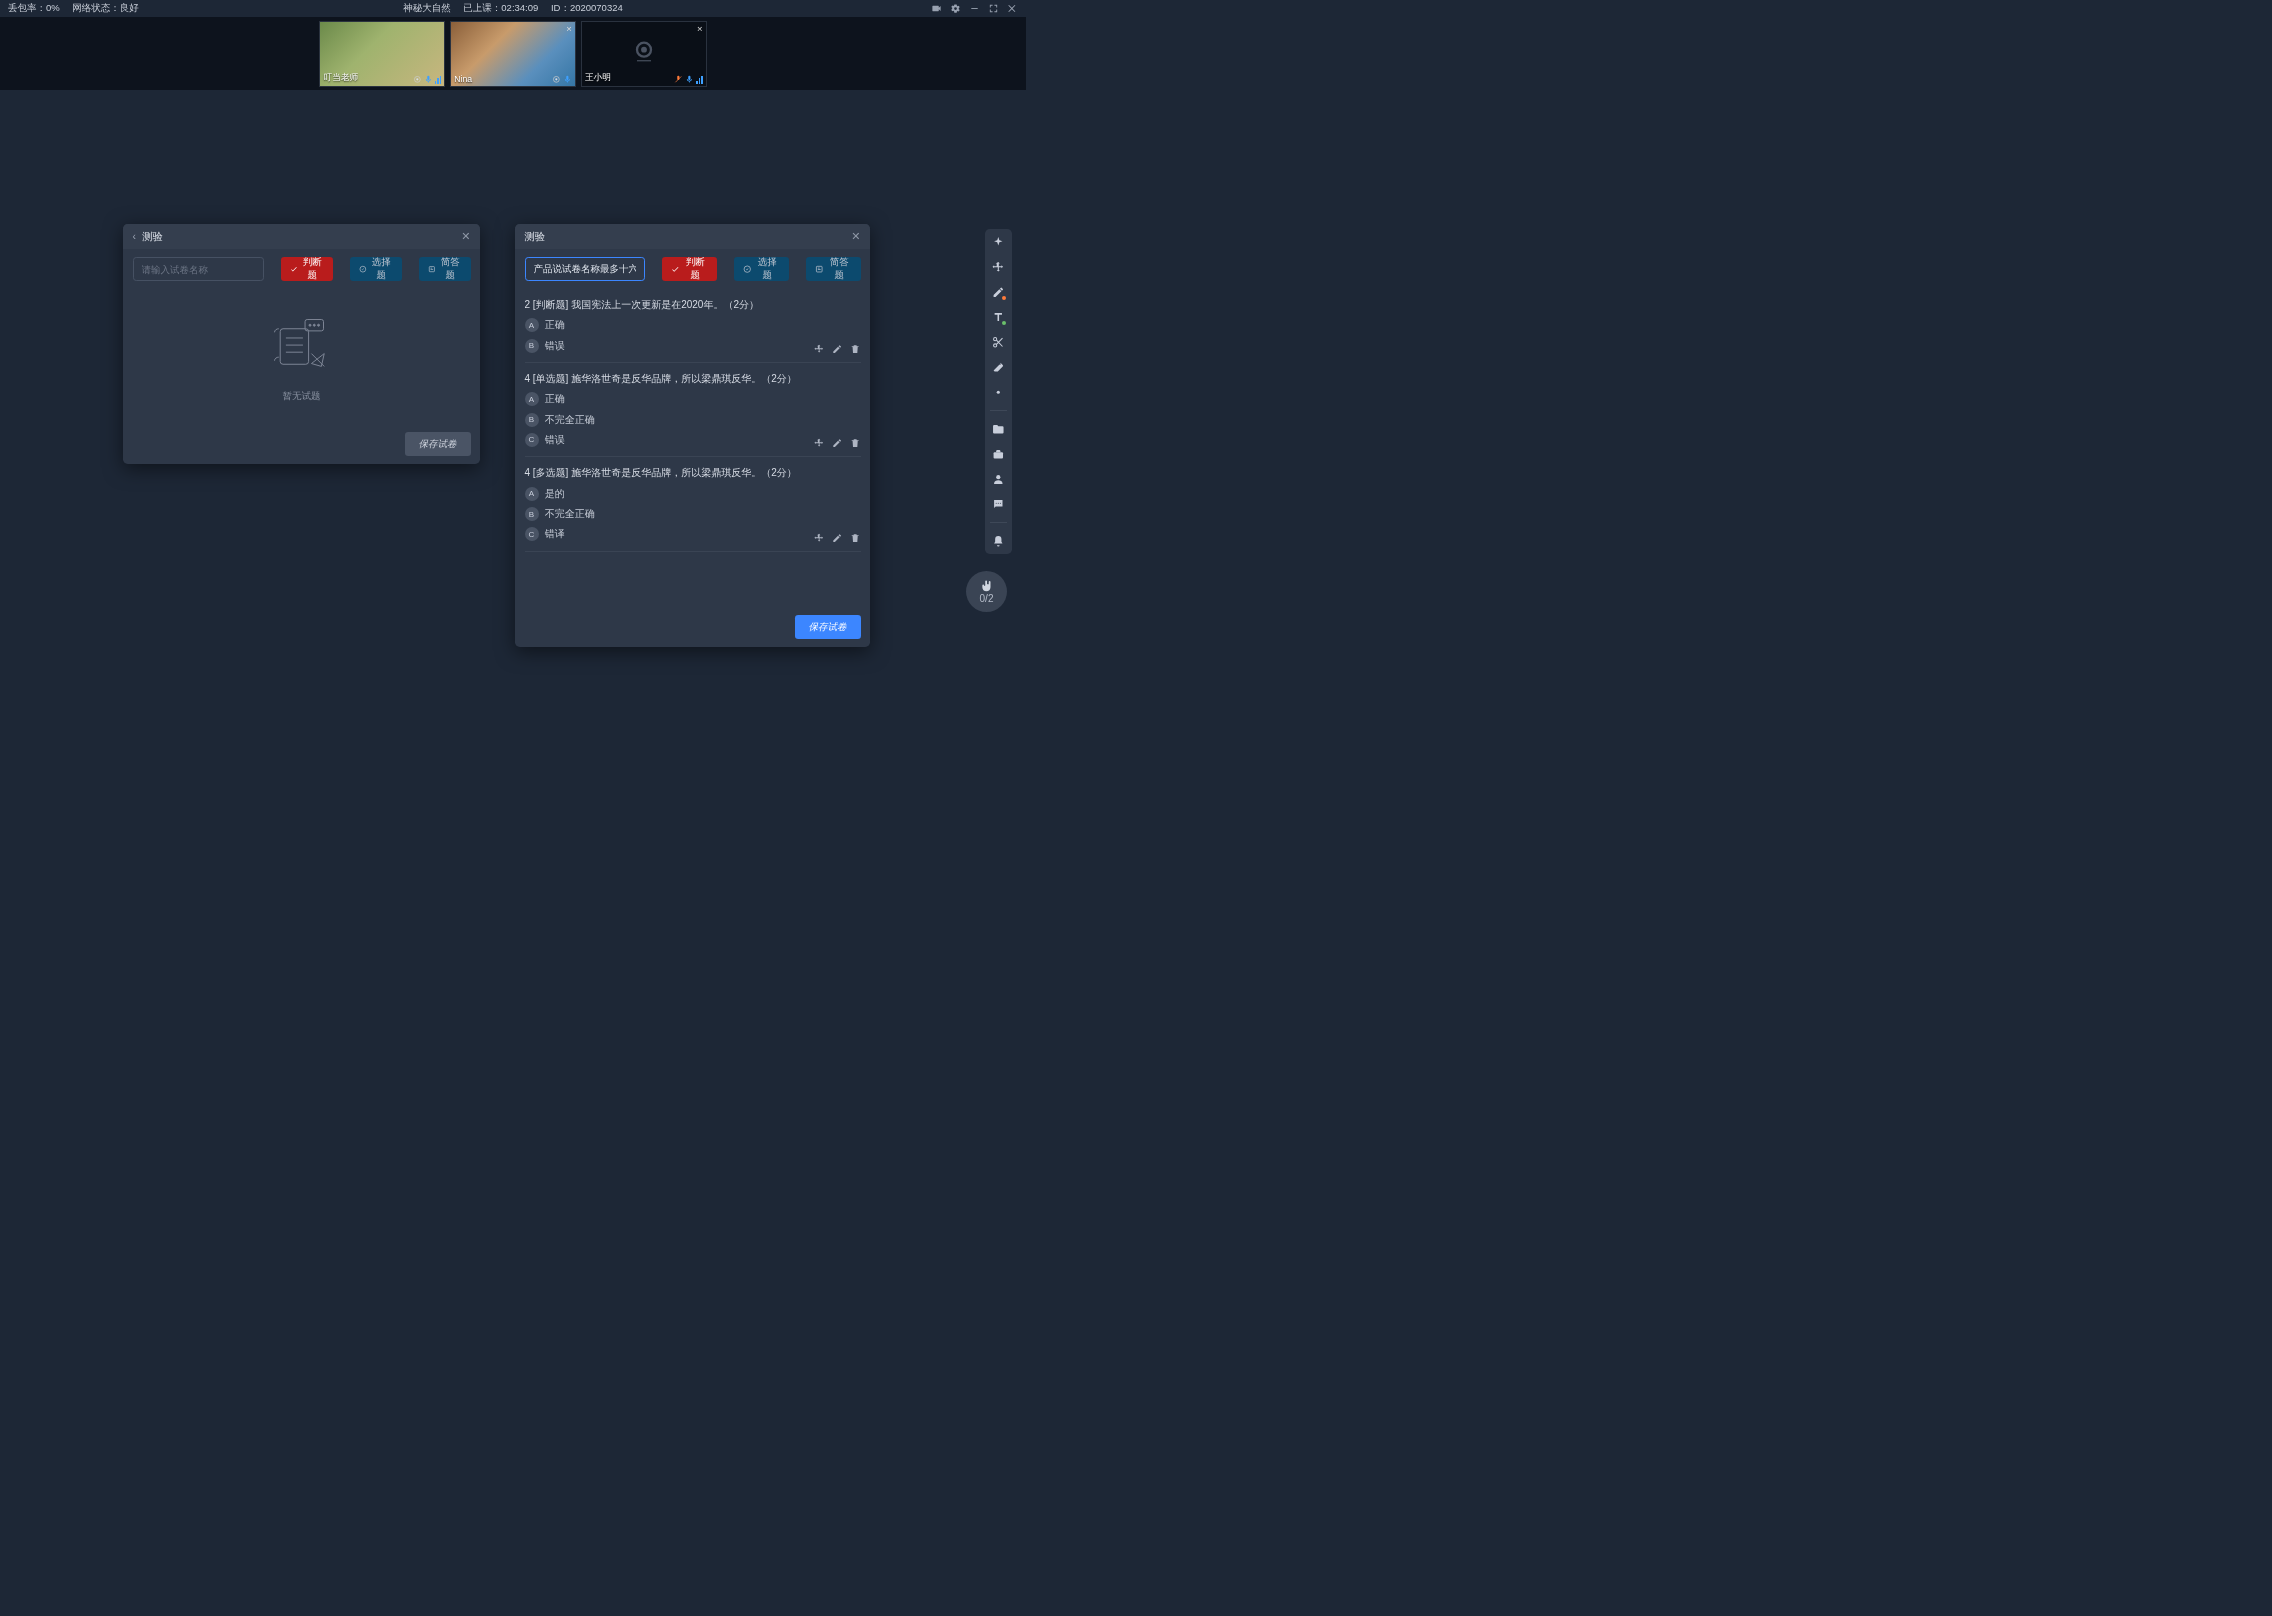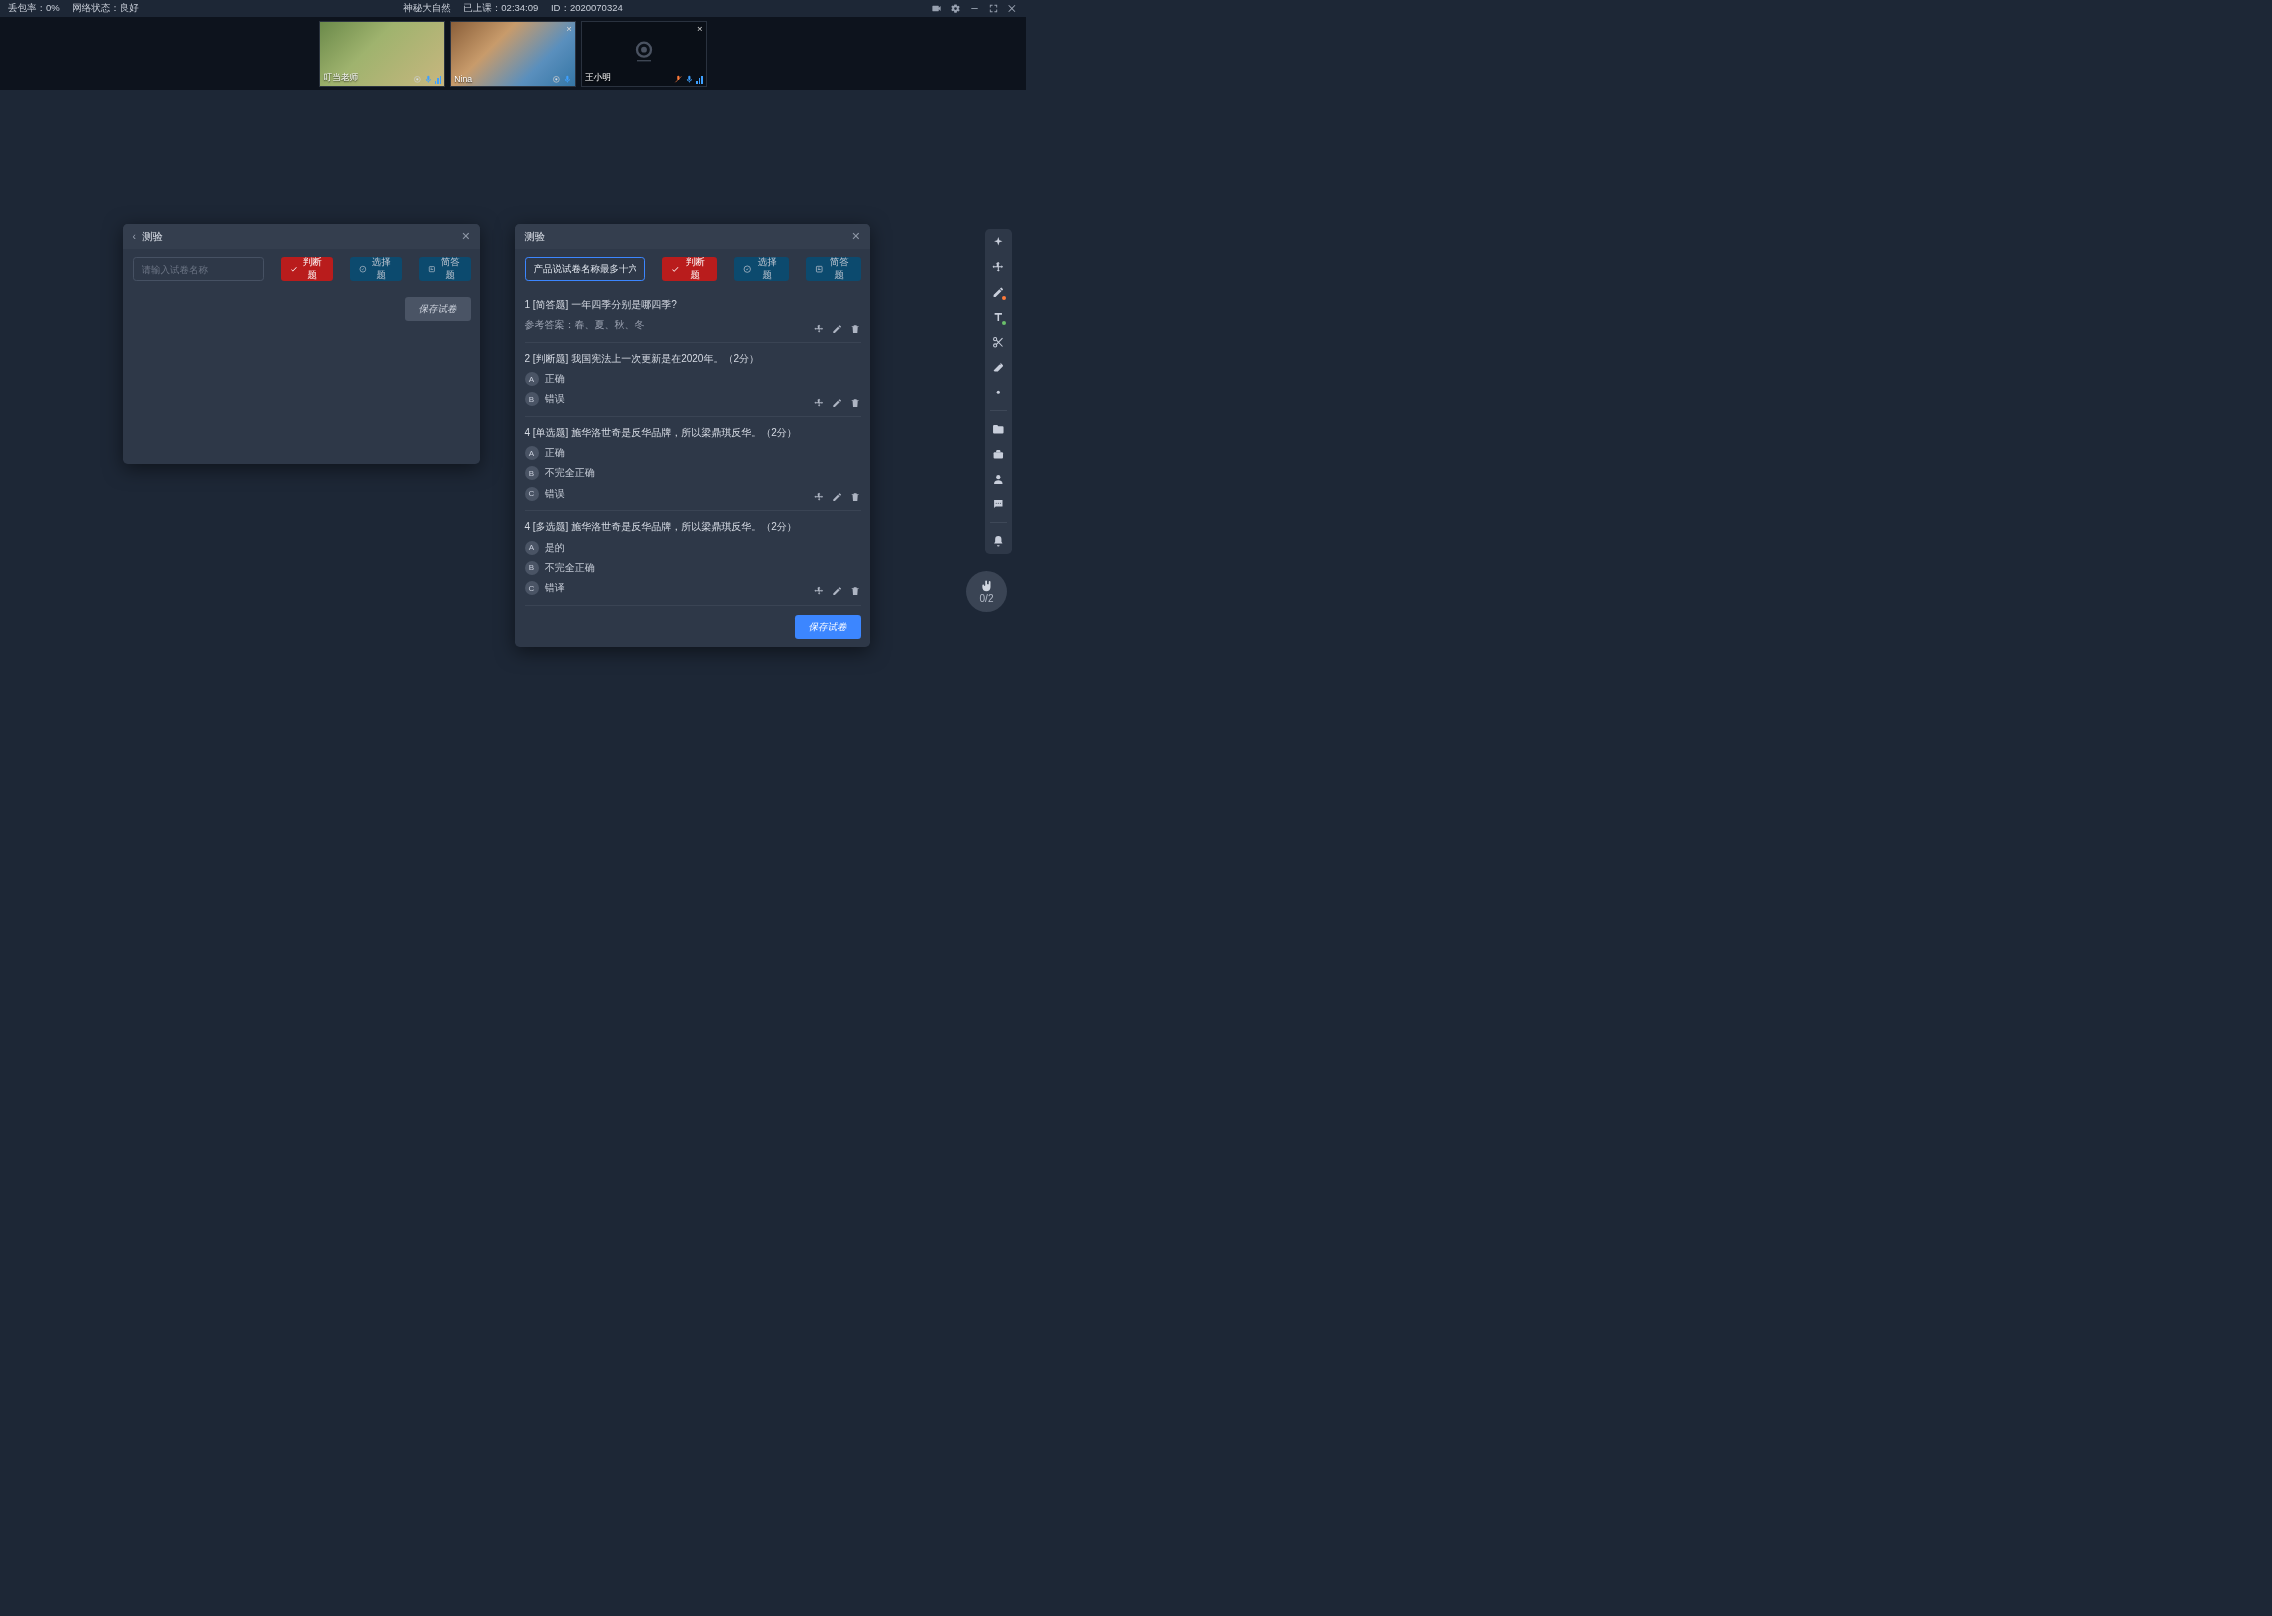--- a/index.html
+++ b/index.html
@@ -319,20 +319,35 @@
         <span>选择题</span>
       </button>
     <button class="type-btn">
         <svg viewBox="0 0 24 24">
           <rect x="4" y="4" width="16" height="16" rx="2" fill="none" stroke="currentColor" stroke-width="2"></rect>
           <path d="M8 9h5M8 13h8" stroke="currentColor" stroke-width="2"></path>
         </svg>
         <span>简答题</span>
       </button>
   </div>
+  <div class="empty-state">
+    <svg viewBox="0 0 100 100">
+      <rect x="20" y="25" width="40" height="50" rx="4"></rect>
+      <line x1="28" y1="38" x2="52" y2="38"></line>
+        <line x1="28" y1="48" x2="52" y2="48"></line>
+        <line x1="28" y1="58" x2="52" y2="58"></line>
+      <path d="M12 30c0-3 3-5 6-5M12 70c0-3 3-5 6-5"></path>
+      <rect x="55" y="12" width="26" height="16" rx="3"></rect>
+      <circle cx="62" cy="20" r="1.4" fill="#7d8595"></circle>
+        <circle cx="68" cy="20" r="1.4" fill="#7d8595"></circle>
+        <circle cx="74" cy="20" r="1.4" fill="#7d8595"></circle>
+      <path d="M64 60l18 18M82 60l-4 18 -14-4z"></path>
+    </svg>
+    <span>暂无试题</span>
+  </div>
   <div class="panel-footer">
     <button class="save-btn muted">保存试卷</button>
   </div>
 </div>
 
 <div class="panel panel-right">
   <div class="panel-header">
     <div class="left">
       <span>测验</span>
     </div>
@@ -356,35 +371,20 @@
     <button class="type-btn">
         <svg viewBox="0 0 24 24">
           <rect x="4" y="4" width="16" height="16" rx="2" fill="none" stroke="currentColor" stroke-width="2"></rect>
           <path d="M8 9h5M8 13h8" stroke="currentColor" stroke-width="2"></path>
         </svg>
         <span>简答题</span>
       </button>
   </div>
   <div class="question-list" id="qlist">
       <div class="question">
-        <div class="q-title">1 [简答题] 一年四季分别是哪四季?</div>
-        <div class="q-answer">参考答案：春、夏、秋、冬</div>
-  <div class="q-actions">
-    <svg viewBox="0 0 24 24">
-            <path d="M12 2l3 3h-2v5h5V8l3 3-3 3v-2h-5v5h2l-3 3-3-3h2v-5H4v2l-3-3 3-3v2h5V5H7z"></path>
-          </svg>
-    <svg viewBox="0 0 24 24">
-            <path d="M3 17.25V21h3.75L17.81 9.94l-3.75-3.75L3 17.25zM20.71 7.04a1 1 0 000-1.41l-2.34-2.34a1 1 0 00-1.41 0l-1.83 1.83 3.75 3.75 1.83-1.83z"></path>
-          </svg>
-    <svg viewBox="0 0 24 24">
-            <path d="M6 7h12l-1 14H7L6 7zm3-4h6l1 2h4v2H4V5h4l1-2z"></path>
-          </svg>
-  </div>
-      </div>
-      <div class="question">
         <div class="q-title">2 [判断题] 我国宪法上一次更新是在2020年。（2分）</div>
         <div class="opt-row">
       <span class="opt-letter">A</span>
       <span>正确</span>
         </div>
         <div class="opt-row">
       <span class="opt-letter">B</span>
       <span>错误</span>
         </div>
   <div class="q-actions">

